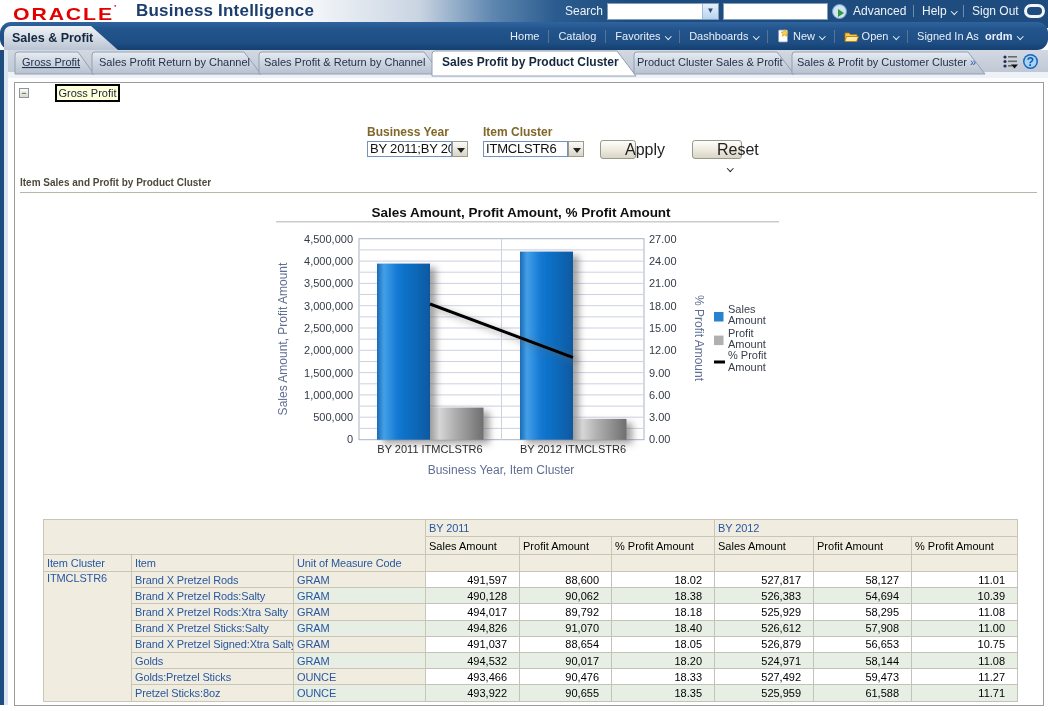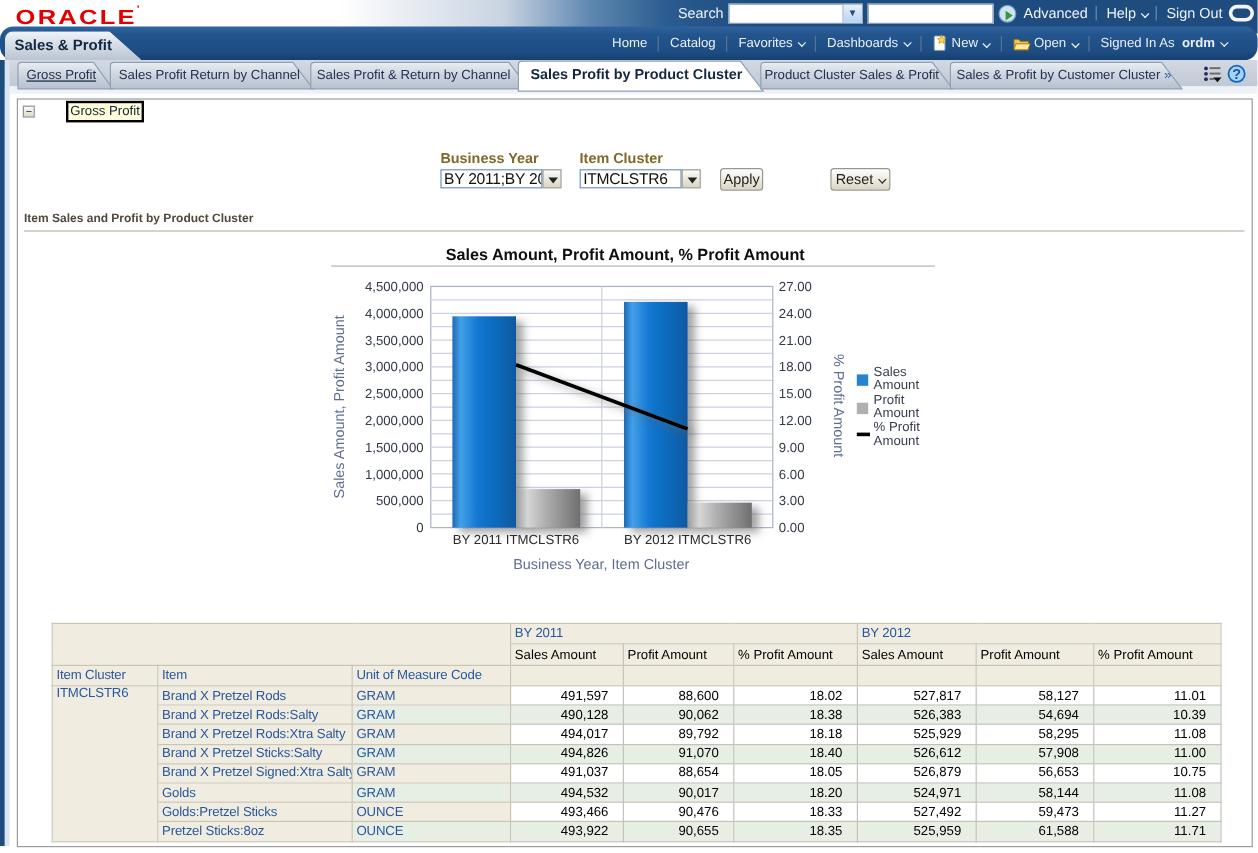--- a/index.html
+++ b/index.html
@@ -36,39 +36,40 @@
   #bluestrip { position:absolute; left:0; top:50px; width:4px; height:655px; background:#1e4c7e; }
   
   #panel { position:absolute; left:14px; top:82px; width:1030px; height:624px; background:#fff; border:1px solid #9c9c9c; }
   #minus { position:absolute; left:19px; top:88px; width:10px; height:10px; border:1px solid #8a93a2; background:linear-gradient(#fcfcf5,#dcd9c8); font-size:9px; line-height:8px; text-align:center; color:#222; }
   #gpbox { position:absolute; left:55px; top:84px; width:65px; height:18px; border:2px solid #000; background:#ffffd9; font-size:11px; color:#15243c; text-align:center; line-height:14px; }
   
   .plabel { position:absolute; font-size:12px; font-weight:bold; color:#80682a; }
   .pinput { position:absolute; top:141px; height:16px; border:1px solid #7094bc; background:#fff; font-size:13px; letter-spacing:-0.2px; color:#111; line-height:14px; padding-left:2px; white-space:nowrap; overflow:hidden; }
   .pdrop { position:absolute; top:141px; width:16px; height:16px; border:1px solid #9b9b8f; background:linear-gradient(#fbfbf7,#d9d5c6); text-align:center; }
   .pdrop:after { content:""; position:absolute; left:4px; top:6px; border-left:4px solid transparent; border-right:4px solid transparent; border-top:5px solid #222; }
-  .pbtn { position:absolute; top:140px; height:19px; border:1px solid #98988c; border-radius:3px; background:linear-gradient(#fefefc,#ece9dd 55%,#d9d5c6); font-size:12px; color:#222; text-align:center; line-height:17px; }
+  .pbtn { position:absolute; top:140px; height:19px; border:1px solid #98988c; border-radius:3px; background:linear-gradient(#fefefc,#ece9dd 55%,#d9d5c6); font-size:16px; color:#222; text-align:center; line-height:17px;padding-left:24px; }
   
   #sechead { position:absolute; left:20px; top:177px; font-size:10px; font-weight:bold; color:#50493b; }
   #sechr { position:absolute; left:20px; top:192px; width:1017px; height:1px; background:#b9b5a8; }
   
   #tbl { position:absolute; left:43px; top:519px; border-collapse:collapse; table-layout:fixed; font-size:11px; width:974px; }
   #tbl td { border:1px solid #c9c6b8; padding:0 3px; overflow:hidden; white-space:nowrap; }
   #tbl .hd { background:#f0ede0; }
   #tbl .blue { color:#28579f; letter-spacing:-0.12px; }
   #tbl .num { text-align:right; padding-right:12px; color:#000; background:#fff; border-color:#c2c2ba; }
   #tbl tr.alt .num { background:#e7efe5; }
   #tbl tr.alt .uom { background:#e7efe5; }
   #tbl .uom { background:#f0ede0; }
 </style>
 </head>
 <body>
 
 <div id="topbar">
   <div id="oralogo">ORACLE<span style="font-size:8px;vertical-align:10px;">'</span></div>
+  <div id="bititle">Business Intelligence</div>
   <div class="wtxt" style="left:565px;">Search</div>
   <div id="srchsel">
       <span class="lbl">All</span>
       <span class="btn">▼</span>
     </div>
   <div id="srchinp"></div>
   <div id="gobtn">
       <span class="tri"></span>
     </div>
   <div class="wtxt" style="left:853px;">Advanced</div>

